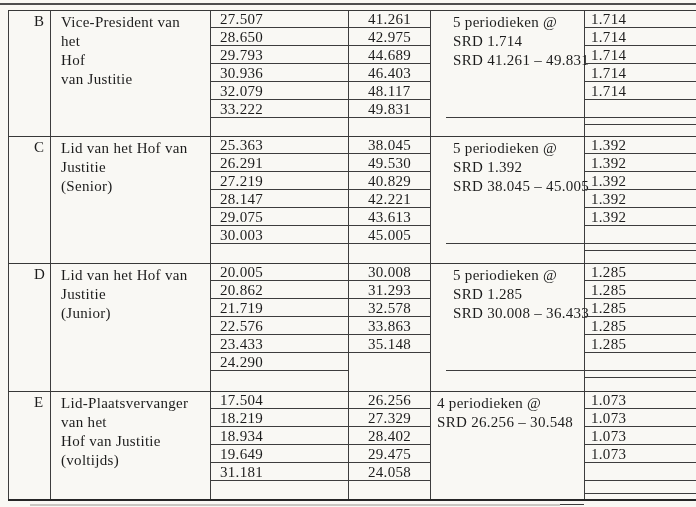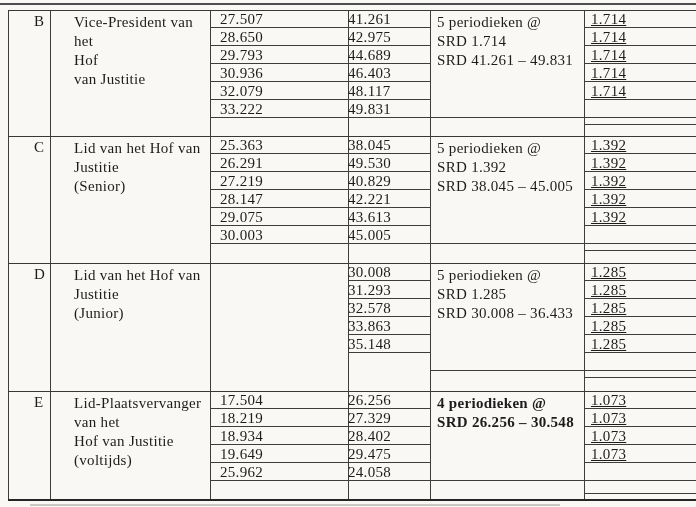--- a/index.html
+++ b/index.html
@@ -16,29 +16,29 @@
     font-size:15px;letter-spacing:0.3px;
   }
   .vl{position:absolute;top:10px;height:490px;width:1px;background:var(--line);}
   .topline{position:absolute;left:0;top:3px;width:696px;height:2px;background:#4f4f4f;}
   .bottomline{position:absolute;left:8px;top:499px;width:688px;height:2px;background:var(--line_dark);}
   .smudge{position:absolute;left:30px;top:504px;width:530px;height:2px;background:#c9c7c2;}
   .sec{position:absolute;left:0;width:696px;}
   .divider{position:absolute;left:8px;top:0;width:688px;height:1px;background:#383838;}
   .cell{position:absolute;top:0;box-sizing:border-box;}
   .letter{left:8px;width:42px;padding:3px 0 0 26px;}
-  .title{left:50px;width:160px;padding:3px 0 0 24px;line-height:19px;font-family:Liberation Serif, serif;}
+  .title{left:37px;width:160px;padding:3px 0 0 24px;line-height:19px;font-family:Liberation Serif, serif;}
   .col3{left:210px;width:138px;}
   .col4{left:348px;width:82px;}
   .col5{left:430px;width:154px;border-bottom:1px solid var(--line);padding:3px 0 0 7px;line-height:19px;}
-  .col5.h108{height:108px;}
-  .col5.h90{height:90px;font-weight:bold;}
-  .col6{left:584px;width:112px;text-decoration:underline;}
+  .col5.h108{height:108px;margin-left:16px;}
+  .col5.h90{height:114px;}
+  .col6{left:584px;width:112px;}
   .row{height:18px;line-height:18px;border-bottom:1px solid var(--line);box-sizing:border-box;padding-left:10px;}
-  .col4 .row{padding-left:0;}
+  .col4 .row{padding-left:20px;}
   .col6 .row{padding-left:7px;}
   .c6empty{height:17px;border-bottom:1px solid var(--line);}
   .c6thin{height:6px;border-bottom:1px solid var(--line);}
 </style>
 </head>
 <body>
 
 <div class="page">
 
   <div class="topline"></div>
@@ -131,20 +131,28 @@
   </div>
 
   <div class="sec" style="top:263px;height:128px">
     <div class="divider"></div>
     <div class="cell letter">D</div>
     <div class="cell title">
       <div>Lid van het Hof van</div>
       <div>Justitie</div>
       <div>(Junior)</div>
     </div>
+    <div class="cell col3">
+      <div class="row">20.005</div>
+      <div class="row">20.862</div>
+      <div class="row">21.719</div>
+      <div class="row">22.576</div>
+      <div class="row">23.433</div>
+      <div class="row">24.290</div>
+    </div>
     <div class="cell col4">
       <div class="row">30.008</div>
       <div class="row">31.293</div>
       <div class="row">32.578</div>
       <div class="row">33.863</div>
       <div class="row">35.148</div>
     </div>
     <div class="cell col5 h108">
       <div>5 periodieken @</div>
       <div>SRD 1.285</div>
@@ -168,21 +176,21 @@
       <div>Lid-Plaatsvervanger</div>
       <div>van het</div>
       <div>Hof van Justitie</div>
       <div>(voltijds)</div>
     </div>
     <div class="cell col3">
       <div class="row">17.504</div>
       <div class="row">18.219</div>
       <div class="row">18.934</div>
       <div class="row">19.649</div>
-      <div class="row">25.962</div>
+      <div class="row">31.181</div>
     </div>
     <div class="cell col4">
       <div class="row">26.256</div>
       <div class="row">27.329</div>
       <div class="row">28.402</div>
       <div class="row">29.475</div>
       <div class="row">24.058</div>
     </div>
     <div class="cell col5 h90">
       <div>4 periodieken @</div>

